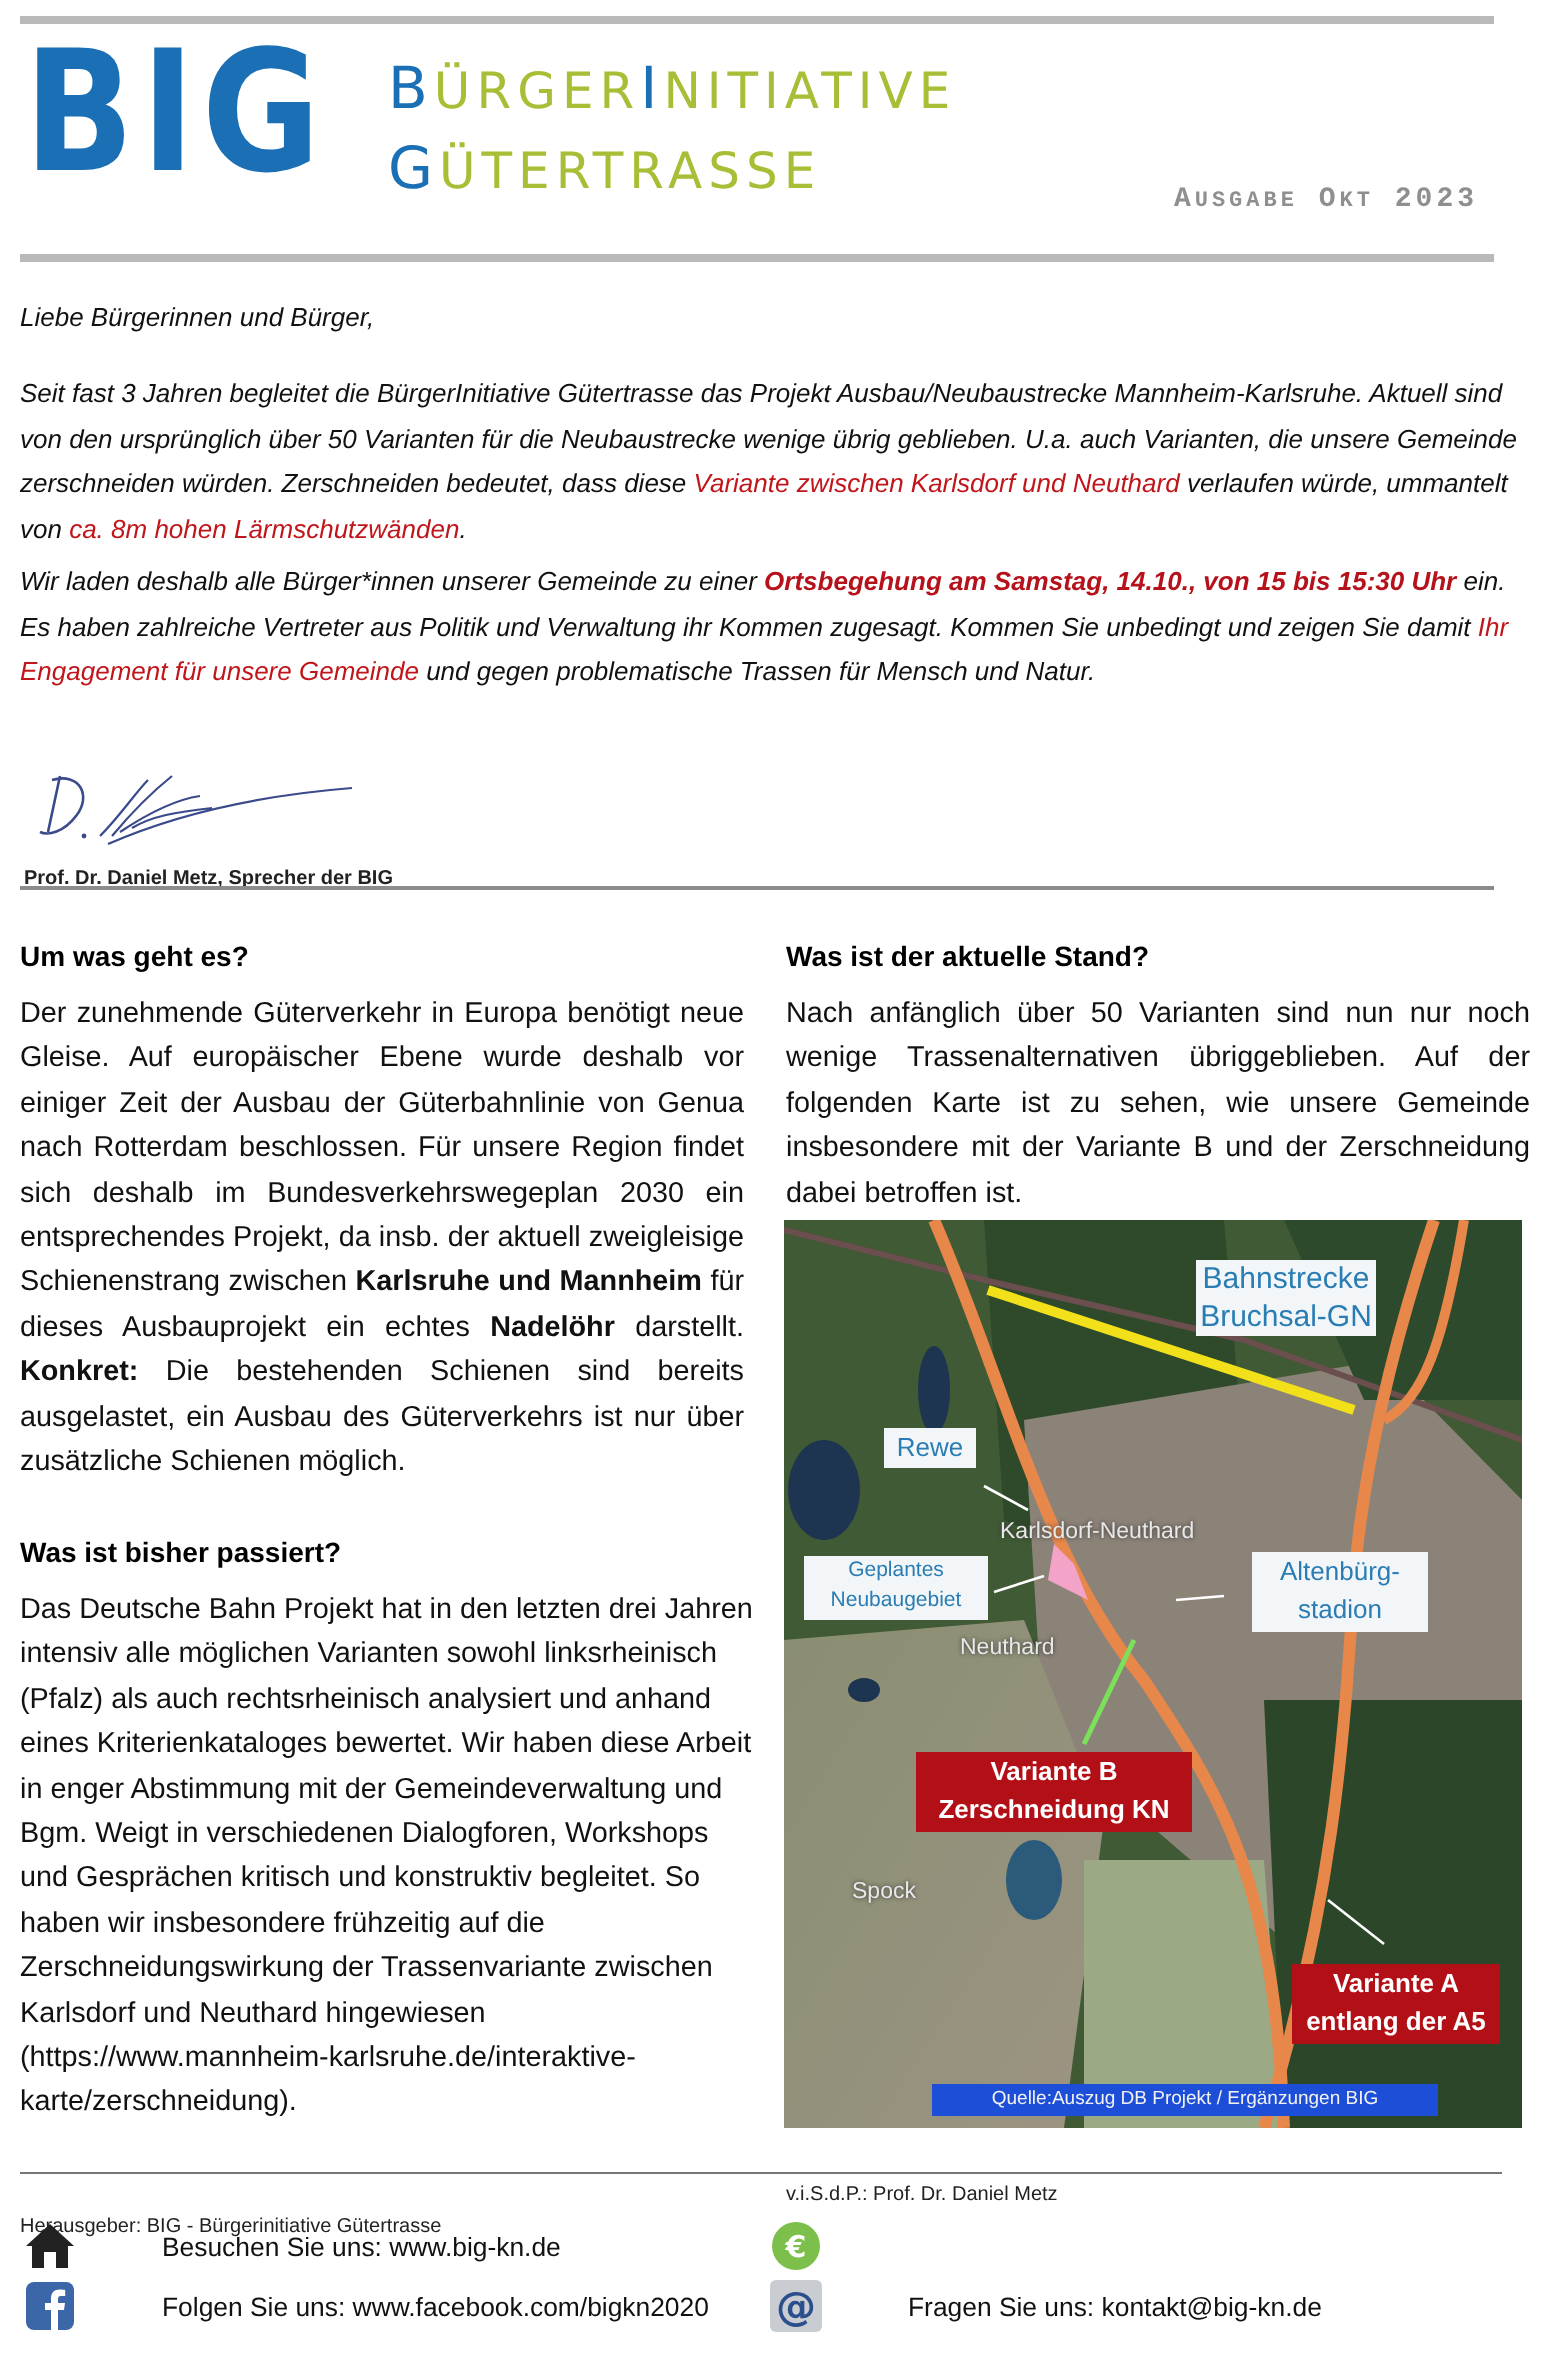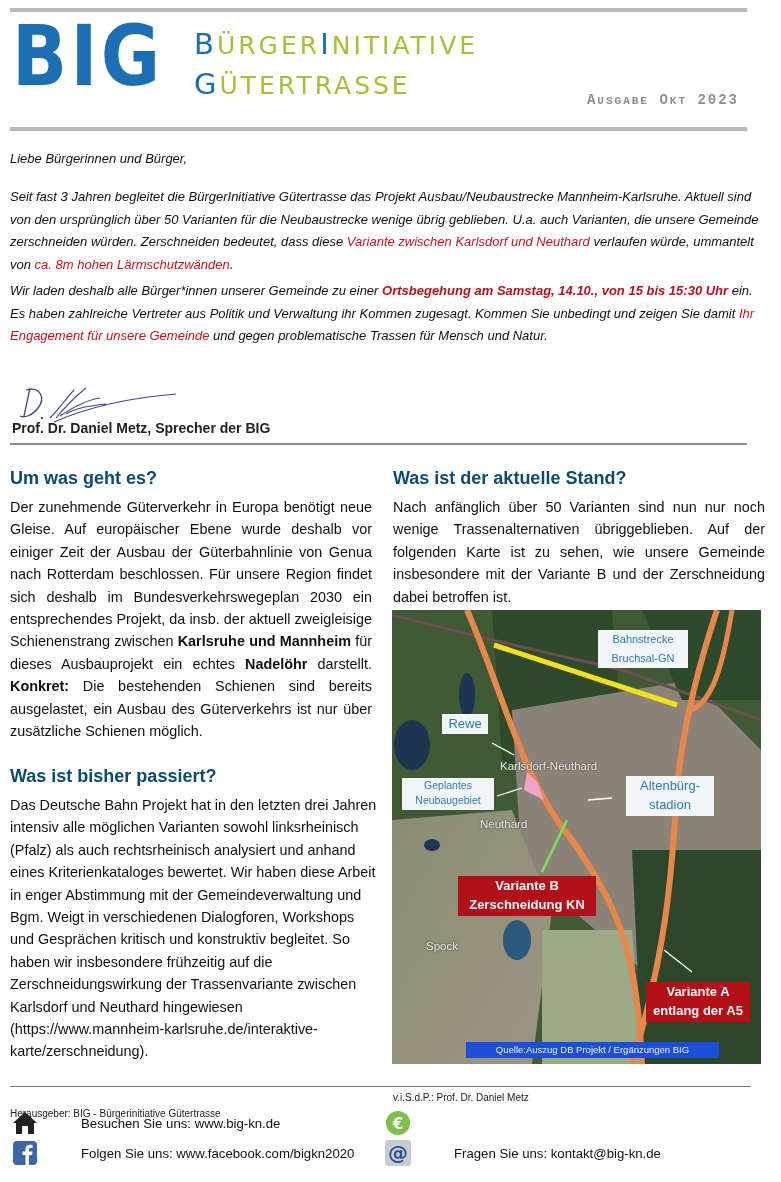--- a/index.html
+++ b/index.html
@@ -8,25 +8,25 @@
   .logo-big { position:absolute; left:12px; top:14px; font-family:"DejaVu Sans", sans-serif; font-weight:bold; font-size:84px; letter-spacing:4px; color:#1a6fb5; line-height:1; transform:scaleX(0.86); transform-origin:left top; }
   .logo-sub { position:absolute; left:194px; font-family:"DejaVu Sans", sans-serif; font-size:29px; letter-spacing:3px; color:#a7bf36; line-height:1; }
   .logo-sub .cap { color:#1a6fb5; }
   .logo-sub .sc { font-size:25px; }
   .issue { position:absolute; right:42px; top:92px; font-family:Liberation Mono, monospace; font-size:14px; letter-spacing:2px; color:#8f8f8f; font-weight:bold; }
   .issue .sm { font-size:11px; }
   .intro { position:absolute; left:10px; width:750px; font-family:"Liberation Sans", sans-serif; font-style:italic; font-size:13px; line-height:22.5px; color:#111; }
   .red { color:#c0161b; }
   .redb { color:#b5121b; font-weight:bold; }
   .signature { position:absolute; left:16px; top:378px; }
-  .sig-caption { position:absolute; left:12px; top:420px; font-size:14px; font-weight:bold; color:#222; }
+  .sig-caption { position:absolute; left:12px; top:434px; font-size:10px; font-weight:bold; color:#222; }
   .rule-thin { position:absolute; left:10px; width:737px; height:2px; background:#8c8c8c; }
   .col { position:absolute; font-size:14.4px; line-height:22.4px; color:#111; }
   .col p { margin:0; text-align:justify; }
-  .col h2 { margin:0 0 6px 0; font-size:18px; color:#0c4a6e; font-weight:bold; line-height:24px; }
+  .col h2 { margin:0 0 6px 0; font-size:14px; color:#000000; font-weight:bold; line-height:24px; }
   .col b { font-weight:bold; }
   .map { position:absolute; left:392px; top:610px; width:369px; height:454px; overflow:hidden; background:#506841; }
   .map svg { display:block; }
   .lbl-white { position:absolute; background:#f3f6f9; color:#2a7db3; text-align:center; line-height:19px; }
   .lbl-red { position:absolute; background:#b30f16; color:#fff; font-weight:bold; text-align:center; line-height:19px; font-size:13px; }
   .map-place { position:absolute; color:#e8e8e8; font-size:11.5px; text-shadow:0 0 2px #333; }
   .map-source { position:absolute; left:74px; top:432px; width:253px; height:16px; background:#1d4ed8; color:#f2f2f2; font-size:9.5px; line-height:16px; text-align:center; }
   .footer-rule { position:absolute; left:10px; top:1086px; width:741px; height:1px; background:#777; }
   .foot-small { position:absolute; top:1092px; font-size:10px; color:#222; }
   .foot-line { position:absolute; font-size:13.2px; color:#111; display:flex; align-items:center;gap:35px; }
@@ -114,21 +114,21 @@
     <path d="M340 0 C330 60 320 90 300 100" fill="none" stroke="#e8874a" stroke-width="5"></path>
     <path d="M102 35 L285 95" fill="none" stroke="#f2e11a" stroke-width="5"></path>
     <path d="M135 162 L145 172 L152 190 L132 180 Z" fill="#f4a3c8"></path>
     <line x1="100" y1="133" x2="122" y2="145" stroke="#fff" stroke-width="1.3"></line>
     <line x1="105" y1="186" x2="130" y2="178" stroke="#fff" stroke-width="1.3"></line>
     <line x1="196" y1="190" x2="220" y2="188" stroke="#fff" stroke-width="1.3"></line>
     <line x1="175" y1="210" x2="150" y2="262" stroke="#7be05a" stroke-width="2.5"></line>
     <line x1="272" y1="340" x2="300" y2="362" stroke="#fff" stroke-width="1.3"></line>
   </svg>
 
-  <div class="lbl-white" style="left:206px; top:20px; width:90px; height:38px; font-size:11px;">
+  <div class="lbl-white" style="left:206px; top:20px; width:90px; height:38px; font-size:15px;">
     <div>Bahnstrecke</div>
     <div>Bruchsal-GN</div>
   </div>
   <div class="lbl-white" style="left:50px; top:104px; width:46px; height:20px; font-size:13px;">Rewe</div>
   <div class="lbl-white" style="left:10px; top:168px; width:92px; height:32px; font-size:10.5px; line-height:15px;">
     <div>Geplantes</div>
     <div>Neubaugebiet</div>
   </div>
   <div class="lbl-white" style="left:234px; top:166px; width:88px; height:40px; font-size:13px;">
     <div>Altenbürg-</div>

